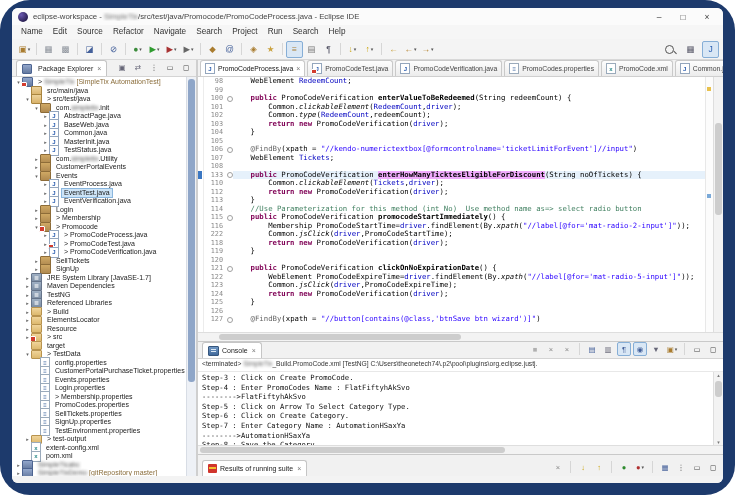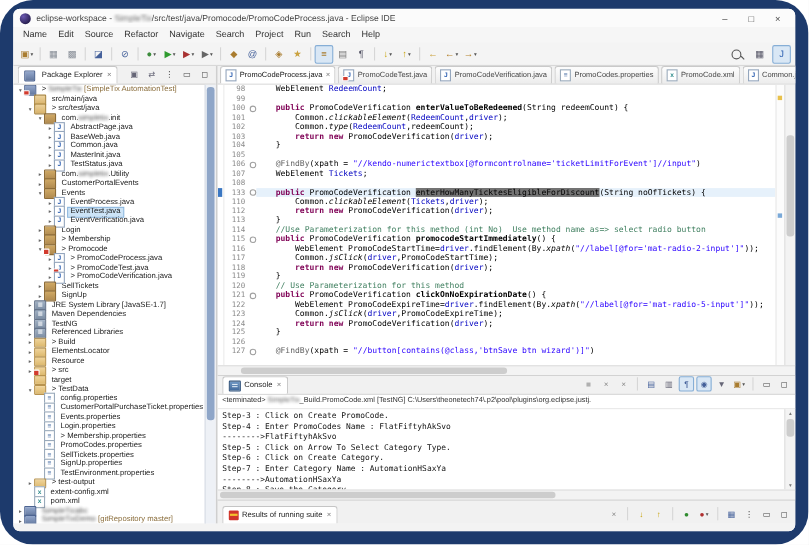--- a/index.html
+++ b/index.html
@@ -91,21 +91,21 @@
   .ct{flex:1;white-space:pre;overflow:hidden;color:#000}
   .cl.cur .ct{background:#e6f1fb}
   .sg-k{color:#7f0055;font-weight:bold}
   .sg-s{color:#2a00ff}
   .sg-c{color:#3f7f5f}
   .sg-f{color:#0000c0}
   .sg-i{color:#0000c0;}
   .sg-m{font-style:italic}
   .sg-d{font-weight:bold}
   .sg-a{color:#646464}
-  .sg-hl{font-weight:normal;background:#737373}
+  .sg-hl{font-weight:bold;background:#f0abfc}
   .oruler{width:7px;background:#fcfcfc;border-left:1px solid #e8e8e8;position:relative;flex:0 0 auto}
   .om{position:absolute;left:1px;width:4px;height:4px}
   .om.blue{background:#7aa9d8;top:46%}
   .om.yellow{background:#e8c14c;top:4%}
   .evscroll{width:9px;background:#f3f3f3;border-left:1px solid #dedede;position:relative;flex:0 0 auto}
   .ethumb{position:absolute;left:1px;right:1px;top:18%;height:36%;background:#cdcdcd;border-radius:3px}
   .ehscroll{height:8px;background:#f3f3f3;border-top:1px solid #dedede;position:relative;flex:0 0 auto}
   .ehthumb{position:absolute;top:1px;bottom:1px;left:4%;width:46%;background:#cdcdcd;border-radius:3px}
 
   
@@ -725,41 +725,41 @@
               <div class="cl">
                 <span class="num">115</span>
                 <span class="fold">
                   <span class="foldc"></span>
                 </span>
                 <span class="ct"><span class="sg-p">    </span><span class="sg-k">public</span><span class="sg-p"> PromoCodeVerification </span><span class="sg-d">promocodeStartImmediately</span><span class="sg-p">() {</span></span>
               </div>
               <div class="cl">
                 <span class="num">116</span>
                 <span class="fold"></span>
-                <span class="ct"><span class="sg-p">        WebElement PromoCodeStartTime=</span><span class="sg-i">driver</span><span class="sg-p">.findElement(By.</span><span class="sg-m">xpath</span><span class="sg-p">(</span><span class="sg-s">"//label[@for='mat-radio-2-input']"</span><span class="sg-p">));</span></span>
-              </div>
-              <div class="cl">
-                <span class="num">117</span>
+                <span class="ct"><span class="sg-p">        Membership PromoCodeStartTime=</span><span class="sg-i">driver</span><span class="sg-p">.findElement(By.</span><span class="sg-m">xpath</span><span class="sg-p">(</span><span class="sg-s">"//label[@for='mat-radio-2-input']"</span><span class="sg-p">));</span></span>
+              </div>
+              <div class="cl">
+                <span class="num">222</span>
                 <span class="fold"></span>
                 <span class="ct"><span class="sg-p">        Common.</span><span class="sg-m">jsClick</span><span class="sg-p">(</span><span class="sg-i">driver</span><span class="sg-p">,PromoCodeStartTime);</span></span>
               </div>
               <div class="cl">
                 <span class="num">118</span>
                 <span class="fold"></span>
                 <span class="ct"><span class="sg-p">        </span><span class="sg-k">return</span><span class="sg-p"> </span><span class="sg-k">new</span><span class="sg-p"> PromoCodeVerification(</span><span class="sg-i">driver</span><span class="sg-p">);</span></span>
               </div>
               <div class="cl">
                 <span class="num">119</span>
                 <span class="fold"></span>
                 <span class="ct"><span class="sg-p">    }</span></span>
               </div>
               <div class="cl">
                 <span class="num">120</span>
                 <span class="fold"></span>
-                <span class="ct"><span class="sg-p">    </span><span class="sg-c">// Use Parameterization for this method</span></span>
+                <span class="ct"><span class="sg-p">    </span></span>
               </div>
               <div class="cl">
                 <span class="num">121</span>
                 <span class="fold">
                   <span class="foldc"></span>
                 </span>
                 <span class="ct"><span class="sg-p">    </span><span class="sg-k">public</span><span class="sg-p"> PromoCodeVerification </span><span class="sg-d">clickOnNoExpirationDate</span><span class="sg-p">() {</span></span>
               </div>
               <div class="cl">
                 <span class="num">122</span>

